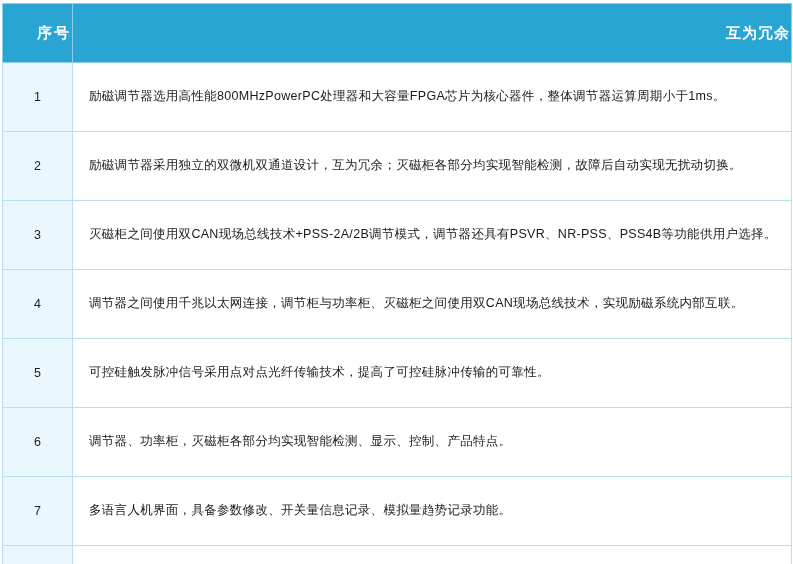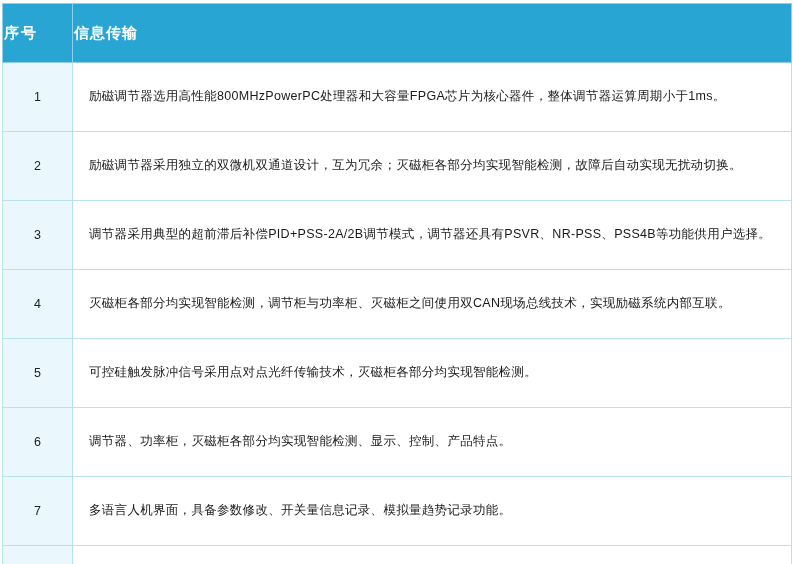--- a/index.html
+++ b/index.html
@@ -25,21 +25,21 @@
     background: #ffffff;
   }
   table.feature-table col.col-idx { width: 70px; }
   table.feature-table col.col-txt { width: 719px; }
 
   table.feature-table thead th {
     background: #29a5d4;
     color: #ffffff;
     font-weight: bold;
     font-size: 15px;
-    text-align: left;
+    text-align: right;
     height: 56px;
     border: 1px solid #8fd0e8;
     letter-spacing: 1px;
   }
   table.feature-table thead th.th-idx {
     font-size: 15px;
     letter-spacing: 2px;
   }
   table.feature-table tbody td {
     border: 1px solid #b9e0ef;
@@ -67,43 +67,43 @@
 
 <div class="table-wrap">
   <table class="feature-table">
     <colgroup>
       <col class="col-idx">
       <col class="col-txt">
     </colgroup>
     <thead>
       <tr>
         <th class="th-idx">序号</th>
-        <th class="th-txt">信息传输</th>
+        <th class="th-txt">互为冗余</th>
       </tr>
     </thead>
     <tbody id="table-body">
     <tr>
           <td class="cell-idx">1</td>
           <td class="cell-txt">励磁调节器选用高性能800MHzPowerPC处理器和大容量FPGA芯片为核心器件，整体调节器运算周期小于1ms。</td>
         </tr>
         <tr>
           <td class="cell-idx">2</td>
           <td class="cell-txt">励磁调节器采用独立的双微机双通道设计，互为冗余；灭磁柜各部分均实现智能检测，故障后自动实现无扰动切换。</td>
         </tr>
         <tr>
           <td class="cell-idx">3</td>
-          <td class="cell-txt">调节器采用典型的超前滞后补偿PID+PSS-2A/2B调节模式，调节器还具有PSVR、NR-PSS、PSS4B等功能供用户选择。</td>
+          <td class="cell-txt">灭磁柜之间使用双CAN现场总线技术+PSS-2A/2B调节模式，调节器还具有PSVR、NR-PSS、PSS4B等功能供用户选择。</td>
         </tr>
         <tr>
           <td class="cell-idx">4</td>
-          <td class="cell-txt">灭磁柜各部分均实现智能检测，调节柜与功率柜、灭磁柜之间使用双CAN现场总线技术，实现励磁系统内部互联。</td>
+          <td class="cell-txt">调节器之间使用千兆以太网连接，调节柜与功率柜、灭磁柜之间使用双CAN现场总线技术，实现励磁系统内部互联。</td>
         </tr>
         <tr>
           <td class="cell-idx">5</td>
-          <td class="cell-txt">可控硅触发脉冲信号采用点对点光纤传输技术，灭磁柜各部分均实现智能检测。</td>
+          <td class="cell-txt">可控硅触发脉冲信号采用点对点光纤传输技术，提高了可控硅脉冲传输的可靠性。</td>
         </tr>
         <tr>
           <td class="cell-idx">6</td>
           <td class="cell-txt">调节器、功率柜，灭磁柜各部分均实现智能检测、显示、控制、产品特点。</td>
         </tr>
         <tr>
           <td class="cell-idx">7</td>
           <td class="cell-txt">多语言人机界面，具备参数修改、开关量信息记录、模拟量趋势记录功能。</td>
         </tr>
         <tr>

